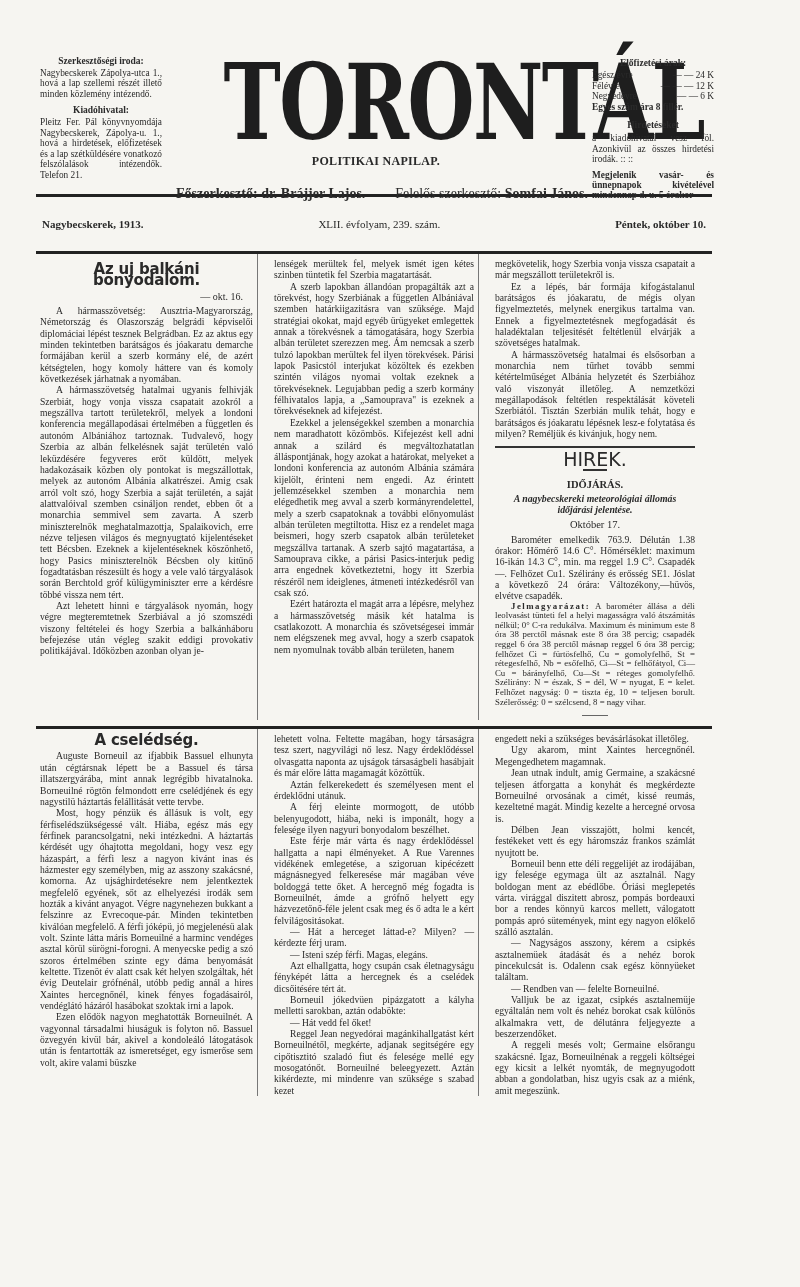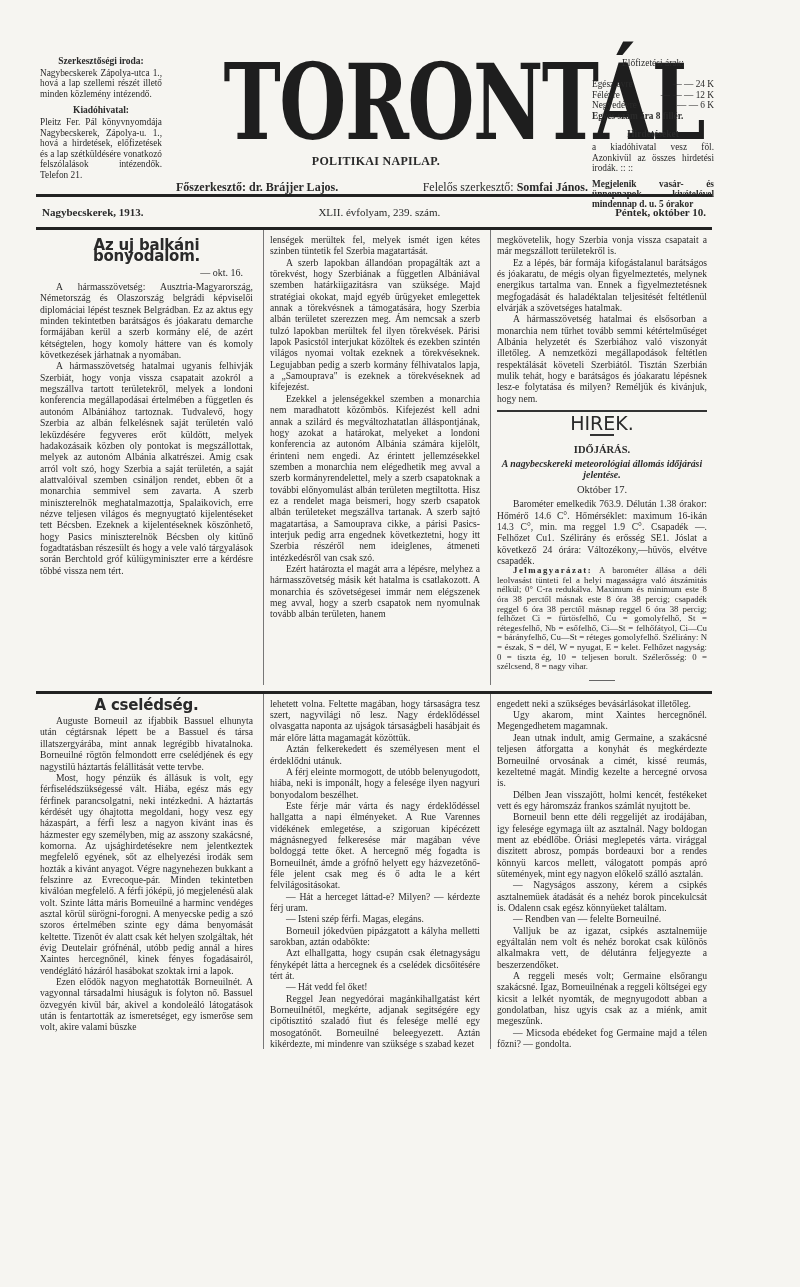--- a/index.html
+++ b/index.html
@@ -11,43 +11,43 @@
     position: relative;
   }
   .page { position: absolute; left: 36px; top: 48px; width: 676px; }
 
   
   .masthead { position: relative; height: 146px; }
   .mh-left { position: absolute; left: 4px; top: 8px; width: 122px; font-size: 9.3px; line-height: 10.6px; text-align: justify; }
   .mh-left .hd { font-weight: bold; text-align: center; font-size: 9.5px; margin-bottom: 1px; }
   .mh-left p { margin: 0 0 6px 0; }
   .mh-right { position: absolute; left: 556px; top: 10px; width: 122px; font-size: 9.3px; line-height: 10.4px; }
-  .mh-right .hd { font-weight: normal; text-align: center; font-size: 9.5px; margin-bottom: 11px; }
+  .mh-right .hd { font-weight: bold; text-align: center; font-size: 9.5px; margin-bottom: 2px; }
   .price-row { display: flex; justify-content: space-between; }
   .mh-right p { margin: 0 0 5px 0; text-align: justify; }
   .mh-right .ads-hd { text-align: center; font-weight: bold; margin: 8px 0 3px; font-size: 9.5px; }
   .title {
     position: absolute; left: 134px; top: 6px; width: 412px; height: 98px;
     font-family: "DejaVu Serif", serif; font-weight: bold;
     font-size: 104px; line-height: 98px; letter-spacing: -2px;
     color: #1e1e1e; text-align: center;
     transform: scaleX(0.74); transform-origin: center top;
   }
   .subtitle { position: absolute; left: 134px; top: 106px; width: 412px; text-align: center; font-weight: bold; font-size: 12px; letter-spacing: 0.3px; }
-  .editors { position: absolute; left: 140px; top: 132px; width: 412px; font-size: 12px; display: flex; justify-content: space-between; }
+  .editors { position: absolute; left: 140px; top: 138px; width: 412px; font-size: 14px; display: flex; justify-content: space-between; }
   .editors b { font-weight: bold; }
 
   .rule-thick { height: 3px; background: #222; }
-  .datebar { display: flex; justify-content: space-between; align-items: center; height: 22px; padding: 4px 6px; font-size: 11px; font-weight: bold; }
+  .datebar { display: flex; justify-content: space-between; align-items: center; height: 22px; padding: 16px 6px; font-size: 11px; font-weight: bold; }
   .datebar .mid { font-weight: normal; }
 
   
   .row { display: flex; }
   .col { width: 221px; padding: 0 4px; box-sizing: border-box; font-size: 9.6px; line-height: 11.35px; text-align: justify; hyphens: auto; }
-  .col + .col { border-left: 1px solid #777; margin-left: 6px; padding-left: 6px; }
+  .col + .col { border-left: 1px solid #777; padding-left: 16px; }
   .col p { margin: 0; text-indent: 16px; }
   .col p.noind { text-indent: 0; }
   .headline { font-family: "DejaVu Sans", sans-serif; font-weight: bold; font-size: 15px; text-align: center; margin: 10px 0 4px; letter-spacing: -0.2px; }
   .dateline { text-align: right; font-size: 10px; margin: 0 10px 3px 0; }
   .hirek { font-family: "DejaVu Sans", sans-serif; font-weight: normal; font-size: 19px; text-align: center; margin: 6px 0 2px; }
   .short-rule { width: 24px; height: 2px; background: #333; margin: 4px auto 8px; }
   .sub-hd { text-align: center; font-weight: bold; font-size: 10.5px; margin: 3px 0 3px; }
   .italic-c { text-align: center; font-style: italic; font-weight: bold; font-size: 9.8px; line-height: 11px; margin-bottom: 4px; }
   .center { text-align: center; font-size: 10.5px; margin: 2px 0 3px; }
   .small { font-size: 8.8px; line-height: 9.6px; }
@@ -107,20 +107,21 @@
     <span>Péntek, október 10.</span>
   </div>
   <div class="rule-thick"></div>
 
   <div class="row">
     <div class="col">
       <div class="headline">Az uj balkáni bonyodalom.</div>
       <div class="dateline">— okt. 16.</div>
       <p>A hármasszövetség: Ausztria-Magyarország, Németország és Olaszország belgrádi képviselői diplomáciai lépést tesznek Belgrádban. Ez az aktus egy minden tekintetben barátságos és jóakaratu demarche formájában kerül a szerb kormány elé, de azért kétségtelen, hogy komoly háttere van és komoly következések járhatnak a nyomában.</p>
       <p>A hármasszövetség hatalmai ugyanis felhivják Szerbiát, hogy vonja vissza csapatait azokról a megszállva tartott területekről, melyek a londoni konferencia megállapodásai értelmében a független és autonóm Albániához tartoznak. Tudvalevő, hogy Szerbia az albán felkelésnek saját területén való leküzdésére fegyveres erőt küldött, melyek hadakozásaik közben oly pontokat is megszállottak, melyek az autonóm Albánia alkatrészei. Amig csak arról volt szó, hogy Szerbia a saját területén, a saját alattvalóival szemben csináljon rendet, ebben őt a monarchia semmivel sem zavarta. A szerb miniszterelnök meghatalmazottja, Spalaikovich, erre nézve teljesen világos és megnyugtató kijelentéseket tett Bécsben. Ezeknek a kijelentéseknek köszönhető, hogy Pasics miniszterelnök Bécsben oly kitűnő fogadtatásban részesült és hogy a vele való tárgyalások során Berchtold gróf külügyminiszter erre a kérdésre többé vissza nem tért.</p>
+      <p>Azt lehetett hinni e tárgyalások nyomán, hogy végre megteremtetnek Szerbiával a jó szomszédi viszony feltételei és hogy Szerbia a balkánháboru befejezése után végleg szakit eddigi provokativ politikájával. Időközben azonban olyan je-</p>
     </div>
     <div class="col" style="padding-top:4px">
       <p class="noind">lenségek merültek fel, melyek ismét igen kétes szinben tüntetik fel Szerbia magatartását.</p>
       <p>A szerb lapokban állandóan propagálták azt a törekvést, hogy Szerbiának a független Albániával szemben határkiigazitásra van szüksége. Majd stratégiai okokat, majd egyéb ürügyeket emlegettek annak a törekvésnek a támogatására, hogy Szerbia albán területet szerezzen meg. Ám nemcsak a szerb tulzó lapokban merültek fel ilyen törekvések. Párisi lapok Pasicstól interjukat közöltek és ezekben szintén világos nyomai voltak ezeknek a törekvéseknek. Legujabban pedig a szerb kormány félhivatalos lapja, a „Samoupravа" is ezeknek a törekvéseknek ad kifejezést.</p>
       <p>Ezekkel a jelenségekkel szemben a monarchia nem maradhatott közömbös. Kifejezést kell adni annak a szilárd és megváltozhatatlan álláspontjának, hogy azokat a határokat, melyeket a londoni konferencia az autonóm Albánia számára kijelölt, érinteni nem engedi. Az érintett jellemzésekkel szemben a monarchia nem elégedhetik meg avval a szerb kormányrendelettel, mely a szerb csapatoknak a további előnyomulást albán területen megtiltotta. Hisz ez a rendelet maga beismeri, hogy szerb csapatok albán területeket megszállva tartanak. A szerb sajtó magatartása, a Samoupravа cikke, a párisi Pasics-interjuk pedig arra engednek következtetni, hogy itt Szerbia részéről nem ideiglenes, átmeneti intézkedésről van csak szó.</p>
       <p>Ezért határozta el magát arra a lépésre, melyhez a hármasszövetség másik két hatalma is csatlakozott. A monarchia és szövetségesei immár nem elégszenek meg avval, hogy a szerb csapatok nem nyomulnak tovább albán területen, hanem</p>
     </div>
     <div class="col" style="padding-top:4px">
       <p class="noind">megkövetelik, hogy Szerbia vonja vissza csapatait a már megszállott területekről is.</p>
       <p>Ez a lépés, bár formája kifogástalanul barátságos és jóakaratu, de mégis olyan figyelmeztetés, melynek energikus tartalma van. Ennek a figyelmeztetésnek megfogadását és haladéktalan teljesitését feltétlenül elvárják a szövetséges hatalmak.</p>
@@ -146,31 +147,30 @@
       <p>Most, hogy pénzük és állásuk is volt, egy férfiselédszükségessé vált. Hiába, egész más egy férfinek parancsolgatni, neki intézkedni. A háztartás kérdését ugy óhajtotta megoldani, hogy vesz egy házaspárt, a férfi lesz a nagyon kivánt inas és házmester egy személyben, mig az asszony szakácsné, komorna. Az ujsághirdetésekre nem jelentkeztek megfelelő egyének, sőt az elhelyezési irodák sem hozták a kivánt anyagot. Végre nagynehezen bukkant a felszinre az Evrecoque-pár. Minden tekintetben kiválóan megfelelő. A férfi jóképü, jó megjelenésü alak volt. Szinte látta máris Borneuilné a harminc vendéges asztal körül sürögni-forogni. A menyecske pedig a szó szoros értelmében szinte egy dáma benyomását keltette. Tizenöt év alatt csak két helyen szolgáltak, hét évig Deutelair grófnénál, utóbb pedig annál a hires Xaintes hercegnőnél, kinek fényes fogadásairól, vendéglátó házáról hasábokat szoktak irni a lapok.</p>
       <p>Ezen elődök nagyon meghatották Borneuilnét. A vagyonnal társadalmi hiuságuk is folyton nő. Bassuel özvegyén kivül bár, akivel a kondoleáló látogatások után is fentartották az ismeretséget, egy ismerőse sem volt, akire valami büszke</p>
     </div>
     <div class="col" style="padding-top:4px">
       <p class="noind">lehetett volna. Feltette magában, hogy társaságra tesz szert, nagyvilági nő lesz. Nagy érdeklődéssel olvasgatta naponta az ujságok társaságbeli hasábjait és már előre látta magamagát közöttük.</p>
       <p>Aztán felkerekedett és személyesen ment el érdeklődni utánuk.</p>
       <p>A férj eleinte mormogott, de utóbb belenyugodott, hiába, neki is imponált, hogy a felesége ilyen nagyuri bonyodalom beszélhet.</p>
       <p>Este férje már várta és nagy érdeklődéssel hallgatta a napi élményeket. A Rue Varennes vidékének emlegetése, a szigoruan kipécézett mágnásnegyed felkeresése már magában véve boldoggá tette őket. A hercegnő még fogadta is Borneuilnét, ámde a grófnő helyett egy házvezetőnő-féle jelent csak meg és ő adta le a kért felvilágositásokat.</p>
       <p>— Hát a herceget láttad-e? Milyen? — kérdezte férj uram.</p>
       <p>— Isteni szép férfi. Magas, elegáns.</p>
+      <p>Azt elhallgatta, hogy csupán csak életnagyságu fényképét látta a hercegnek és a cselédek dicsőitésére tért át.</p>
       <p>Borneuil jókedvüen pipázgatott a kályha melletti sarokban, aztán odabökte:</p>
-      <p>Azt elhallgatta, hogy csupán csak életnagyságu fényképét látta a hercegnek és a cselédek dicsőitésére tért át.</p>
       <p>— Hát vedd fel őket!</p>
       <p>Reggel Jean negyedórai magánkihallgatást kért Borneuilnétől, megkérte, adjanak segitségére egy cipőtisztitó szaladó fiut és felesége mellé egy mosogatónőt. Borneuilné beleegyezett. Aztán kikérdezte, mi mindenre van szüksége s szabad kezet</p>
     </div>
     <div class="col" style="padding-top:4px">
       <p class="noind">engedett neki a szükséges bevásárlásokat illetőleg.</p>
       <p>Ugy akarom, mint Xaintes hercegnőnél. Megengedhetem magamnak.</p>
       <p>Jean utnak indult, amig Germaine, a szakácsné teljesen átforgatta a konyhát és megkérdezte Borneuilné orvosának a cimét, kissé reumás, kezeltetné magát. Mindig kezelte a hercegné orvosa is.</p>
       <p>Délben Jean visszajött, holmi kencét, festékeket vett és egy háromszáz frankos számlát nyujtott be.</p>
       <p>Borneuil benn ette déli reggelijét az irodájában, igy felesége egymaga ült az asztalnál. Nagy boldogan ment az ebédlőbe. Óriási meglepetés várta. virággal diszitett abrosz, pompás bordeauxi bor a rendes könnyü karcos mellett, válogatott pompás apró sütemények, mint egy nagyon előkelő szálló asztalán.</p>
       <p>— Nagyságos asszony, kérem a csipkés asztalnemüek átadását és a nehéz borok pincekulcsát is. Odalenn csak egész könnyüeket találtam.</p>
       <p>— Rendben van — felelte Borneuilné.</p>
       <p>Valljuk be az igazat, csipkés asztalnemüje egyáltalán nem volt és nehéz borokat csak különös alkalmakra vett, de délutánra feljegyezte a beszerzendőket.</p>
       <p>A reggeli mesés volt; Germaine elsőrangu szakácsné. Igaz, Borneuilnénak a reggeli költségei egy kicsit a lelkét nyomták, de megnyugodott abban a gondolatban, hisz ugyis csak az a miénk, amit megeszünk.</p>
-      <p>— Micsoda ebédeket fog Germaine majd a télen főzni? — gondolta.</p>
     </div>
   </div>
 </div>
 
 </body></html>

